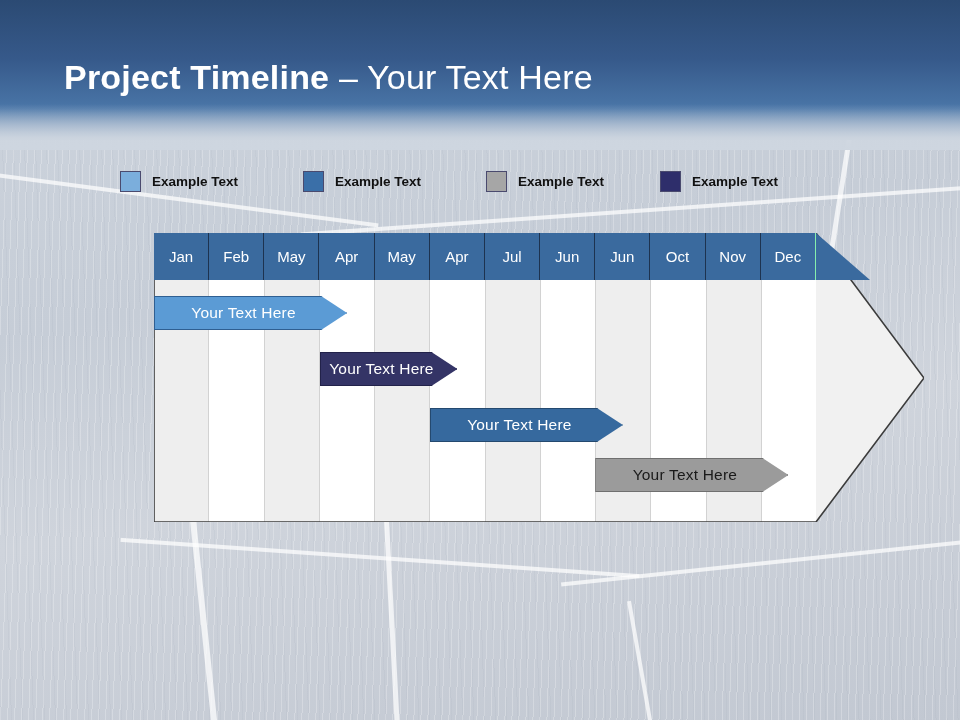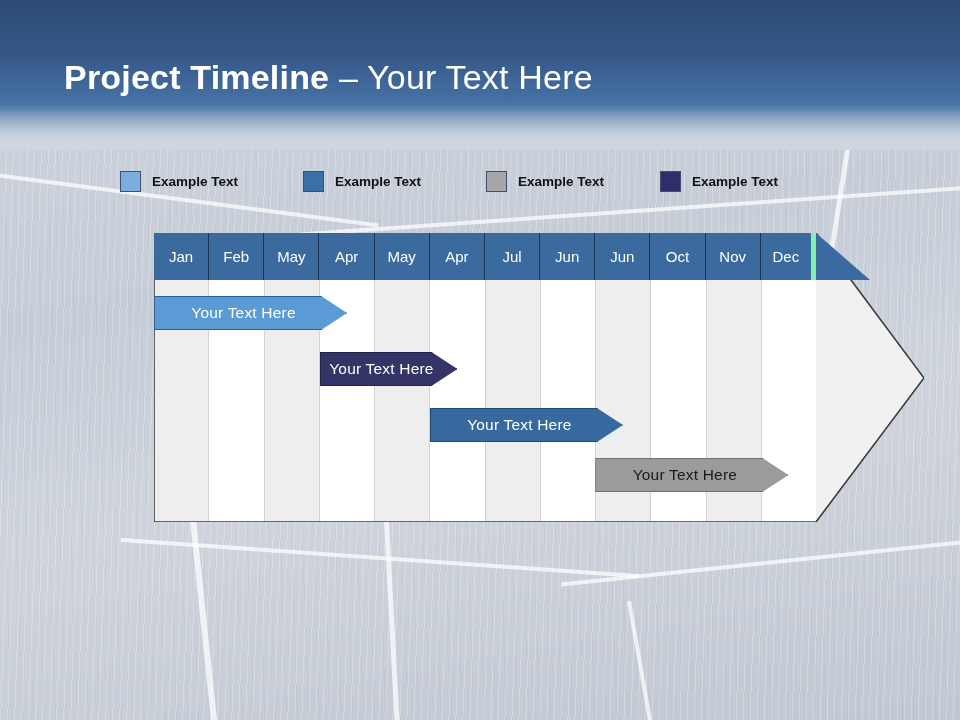--- a/index.html
+++ b/index.html
@@ -154,21 +154,21 @@
     width: 55.17px;
     height: 47px;
     display: flex;
     align-items: center;
     justify-content: center;
     color: #ffffff;
     font-size: 15px;
     border-right: 1px solid #1d3350;
     box-sizing: border-box;
   }
-  .hcell.last { border-right: 5px solid #86efac; }
+  .hcell.last { border-right: 1px solid #86efac; }
 
   
   .bar {
     position: absolute;
     height: 34px;
     display: flex;
     align-items: center;
     justify-content: center;
     box-sizing: border-box;
   }

